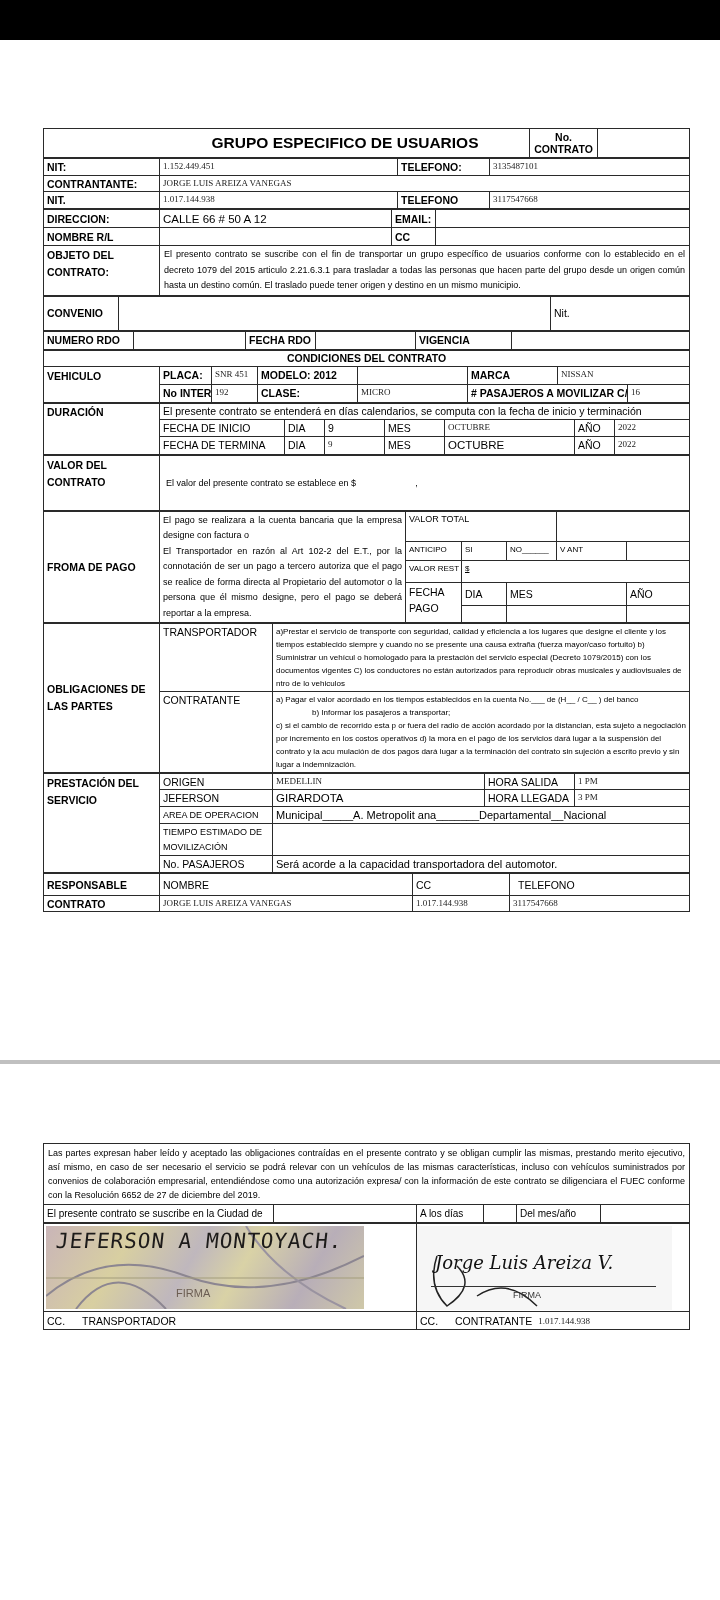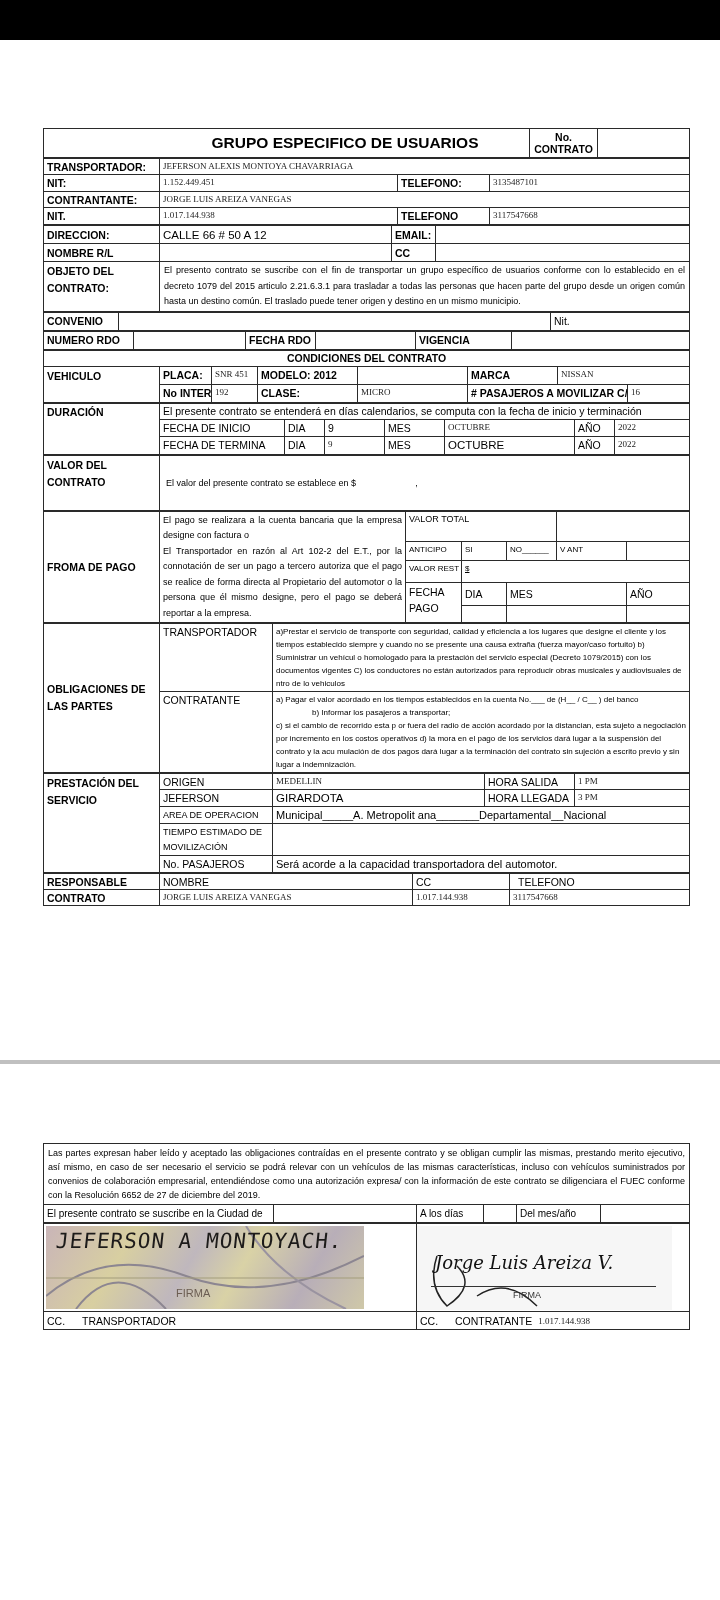--- a/index.html
+++ b/index.html
@@ -68,24 +68,20 @@
   <table>
     <colgroup>
       <col style="width:116px">
         <col style="width:200px">
         <col style="width:38px">
         <col style="width:52px">
         <col style="width:40px">
         <col style="width:200px">
     </colgroup>
     <tbody>
-        <tr style="height:16px">
-      <td class="b">TRANSPORTADOR:</td>
-      <td colspan="5" class="serif">JEFERSON ALEXIS MONTOYA CHAVARRIAGA</td>
-    </tr>
     <tr style="height:17px">
       <td class="b">NIT:</td>
       <td colspan="2" class="serif">1.152.449.451</td>
       <td colspan="2" class="b">TELEFONO:</td>
       <td class="serif">3135487101</td>
     </tr>
     <tr style="height:16px">
       <td class="b">CONTRANTANTE:</td>
       <td colspan="5" class="serif">JORGE LUIS AREIZA VANEGAS</td>
     </tr>
@@ -129,21 +125,21 @@
   </tbody>
     </table>
 
   <table>
     <colgroup>
       <col style="width:75px">
         <col style="width:432px">
         <col style="width:139px">
     </colgroup>
     <tbody>
-        <tr style="height:18px">
+        <tr style="height:34px">
       <td class="b">CONVENIO</td>
       <td></td>
       <td>Nit.</td>
     </tr>
   </tbody>
     </table>
 
   <table>
     <colgroup>
       <col style="width:90px">
@@ -377,21 +373,21 @@
     </table>
 
   <table>
     <colgroup>
       <col style="width:116px">
         <col style="width:253px">
         <col style="width:97px">
         <col style="width:180px">
     </colgroup>
     <tbody>
-        <tr style="height:16px">
+        <tr style="height:22px">
       <td class="b">RESPONSABLE</td>
       <td>NOMBRE</td>
       <td>CC</td>
       <td style="padding-left:8px">TELEFONO</td>
     </tr>
     <tr style="height:16px">
       <td class="b">CONTRATO</td>
       <td class="serif">JORGE LUIS AREIZA VANEGAS</td>
       <td class="serif">1.017.144.938</td>
       <td class="serif">3117547668</td>

